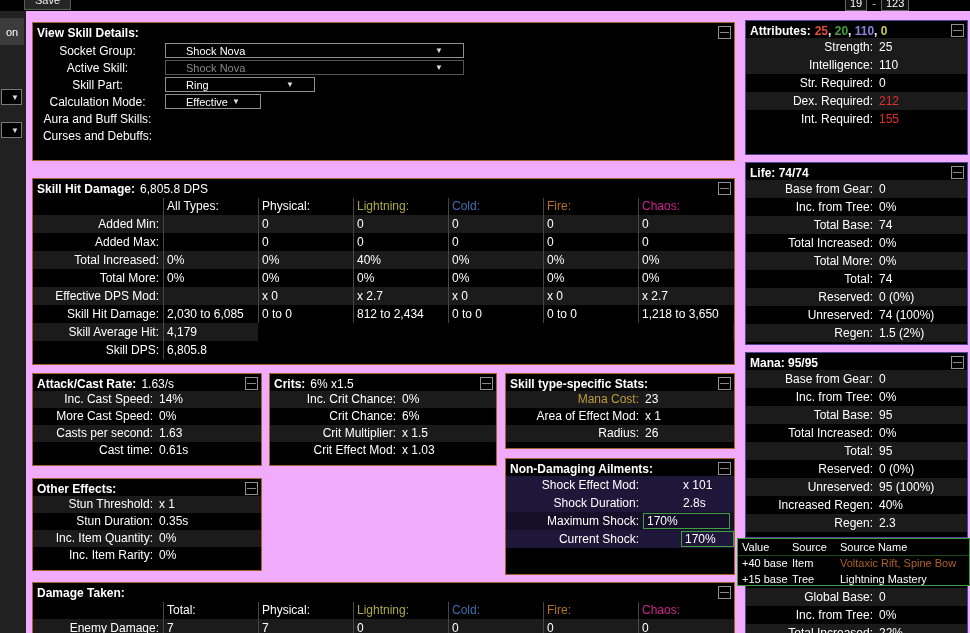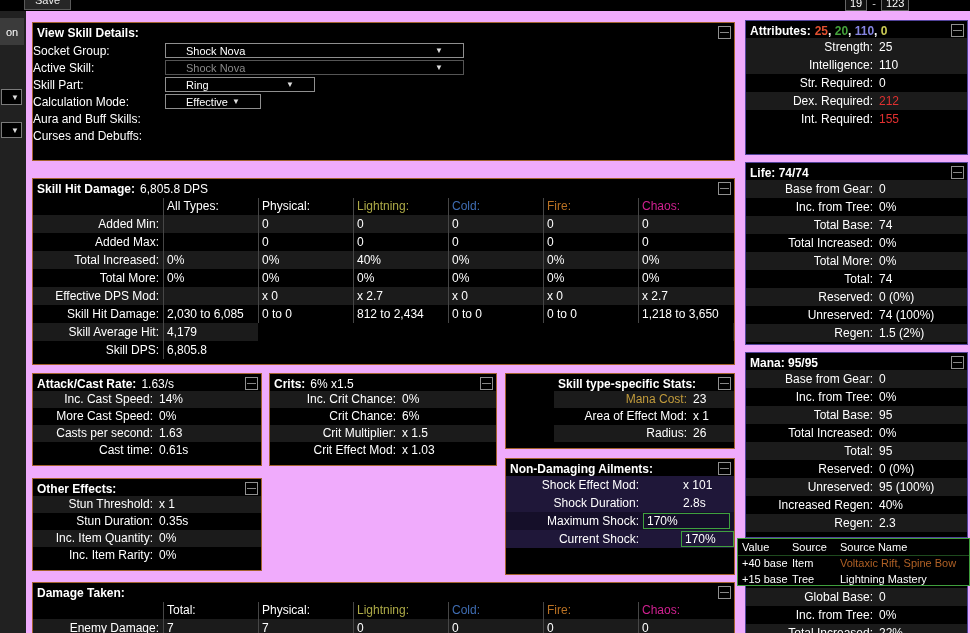--- a/index.html
+++ b/index.html
@@ -18,21 +18,21 @@
 .kv-label{flex:none;width:var(--lblw,128px);text-align:right;padding-right:4px;white-space:nowrap;}
 .kv-value{padding-left:2px;white-space:nowrap;}
 .kv-value.red{color:#E03030;}
 .kv-label.gold{color:#C19B3C;}
 .kv-value.boxed{border:1px solid #3FA03F;width:87px;height:16px;line-height:15px;margin-top:1px;padding-left:3px;}
 .panel.purple .kv-row,.panel.ailments .kv-row{height:18px;line-height:18px;}
 .panel.ailments .kv-row{background:#150F29;}
 .panel.ailments .kv-row.odd{background:#1F1739;gap:38px;}
 .vsd-rows{padding-top:2px;}
 .vsd-row{display:flex;align-items:center;height:17px;}
-.vsd-label{flex:none;width:132px;text-align:left;padding-right:3px;font-size:12px;white-space:nowrap;}
+.vsd-label{flex:none;width:132px;text-align:center;padding-right:3px;font-size:12px;white-space:nowrap;}
 .dd{height:15px;border:1px solid #8F8F8F;background:#000;display:flex;align-items:center;padding:0 20px;cursor:pointer;}
 .dd-text{flex:1;font-size:11px;white-space:nowrap;overflow:hidden;}
 .dd-arrow{flex:none;font-size:8px;color:#ddd;margin-left:4px;}
 .dd.disabled{border-color:#555;}
 .dd.disabled .dd-text{color:#8a8a8a;}
 .dmg{margin-top:2px;}
 .t-row{display:flex;height:18px;line-height:18px;font-size:12px;}
 .t-row.t-head{height:17px;line-height:17px;}
 .t-row.odd{background:#1b1b1b;}
 .t-label{flex:none;width:130px;text-align:right;padding-right:4px;white-space:nowrap;}
@@ -258,21 +258,21 @@
           <span class="kv-label">Crit Multiplier:</span>
           <span class="kv-value">x 1.5</span>
         </div>
         <div class="kv-row">
           <span class="kv-label">Crit Effect Mod:</span>
           <span class="kv-value">x 1.03</span>
         </div>
       </div>
   </div>
 
-  <div class="panel" id="p-sts" style="left:505px;top:373px;width:230px;height:76px;padding-left:48px;--lblw:137px;">
+  <div class="panel" id="p-sts" style="left:505px;top:373px;width:230px;height:76px;--lblw:137px;">
     <div class="panel-head">
       <span class="panel-title">Skill type-specific Stats:</span>
       <span class="minbtn">—</span>
     </div>
     <div>
         <div class="kv-row odd">
           <span class="kv-label gold">Mana Cost:</span>
           <span class="kv-value">23</span>
         </div>
         <div class="kv-row">

